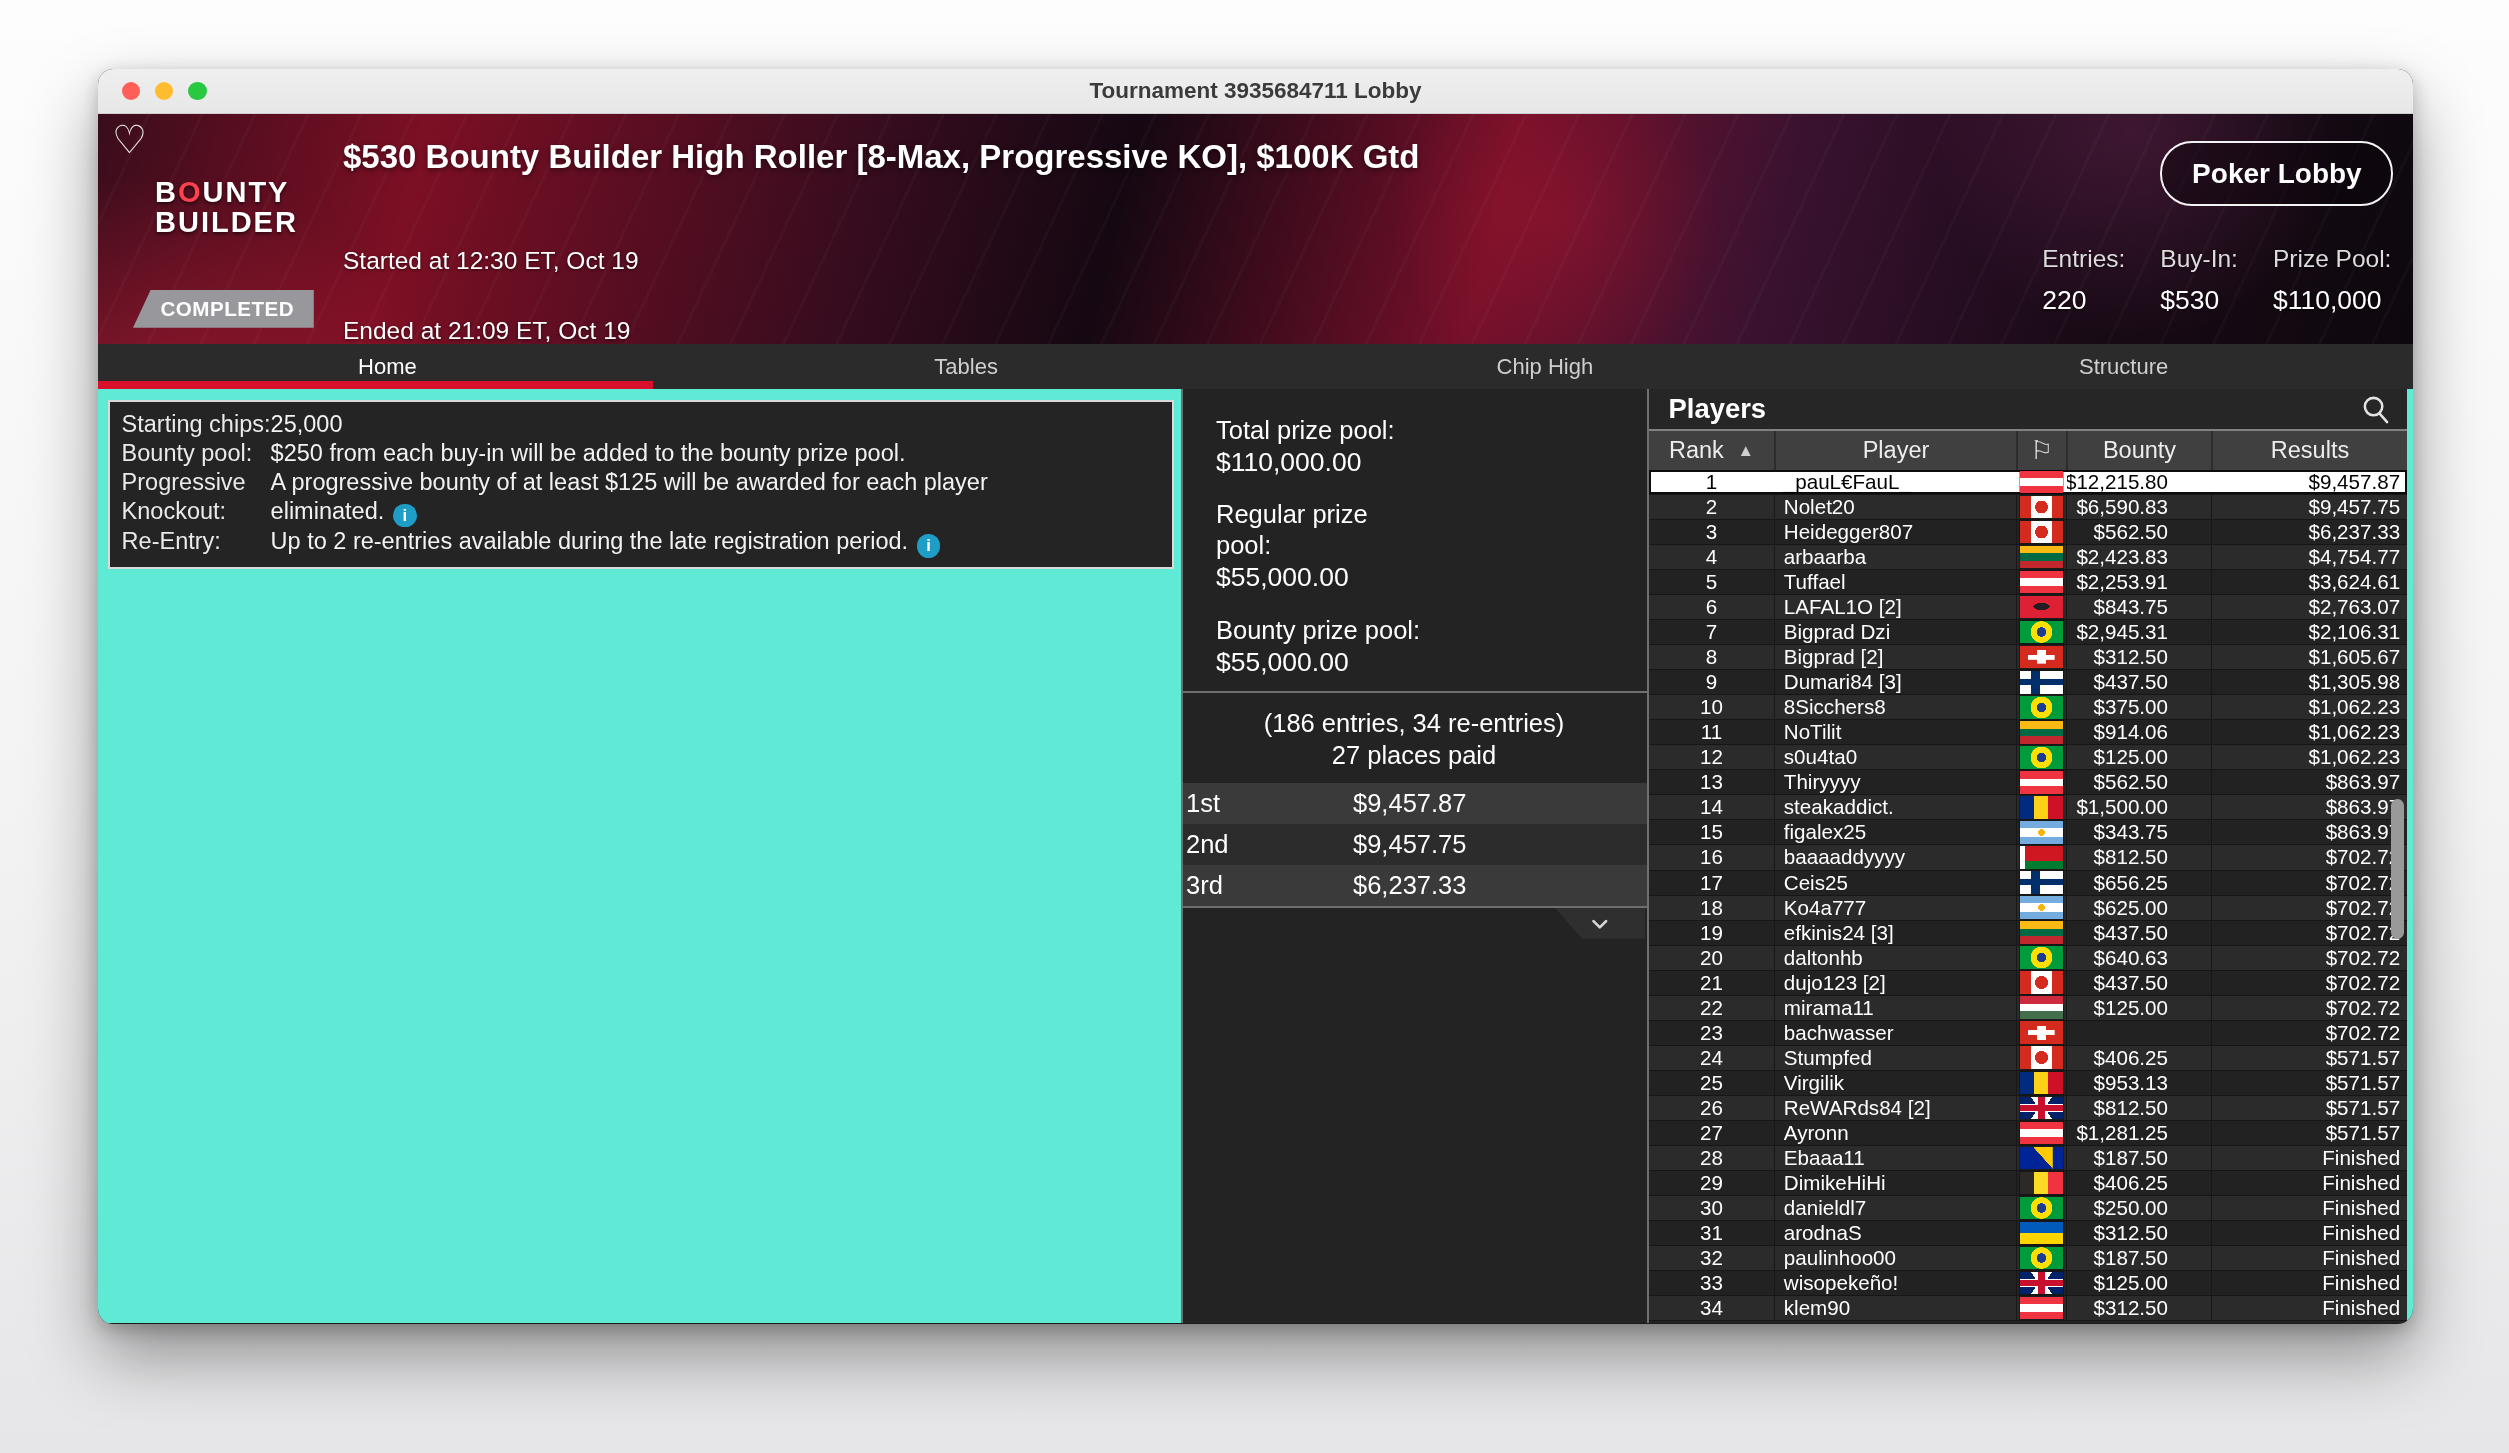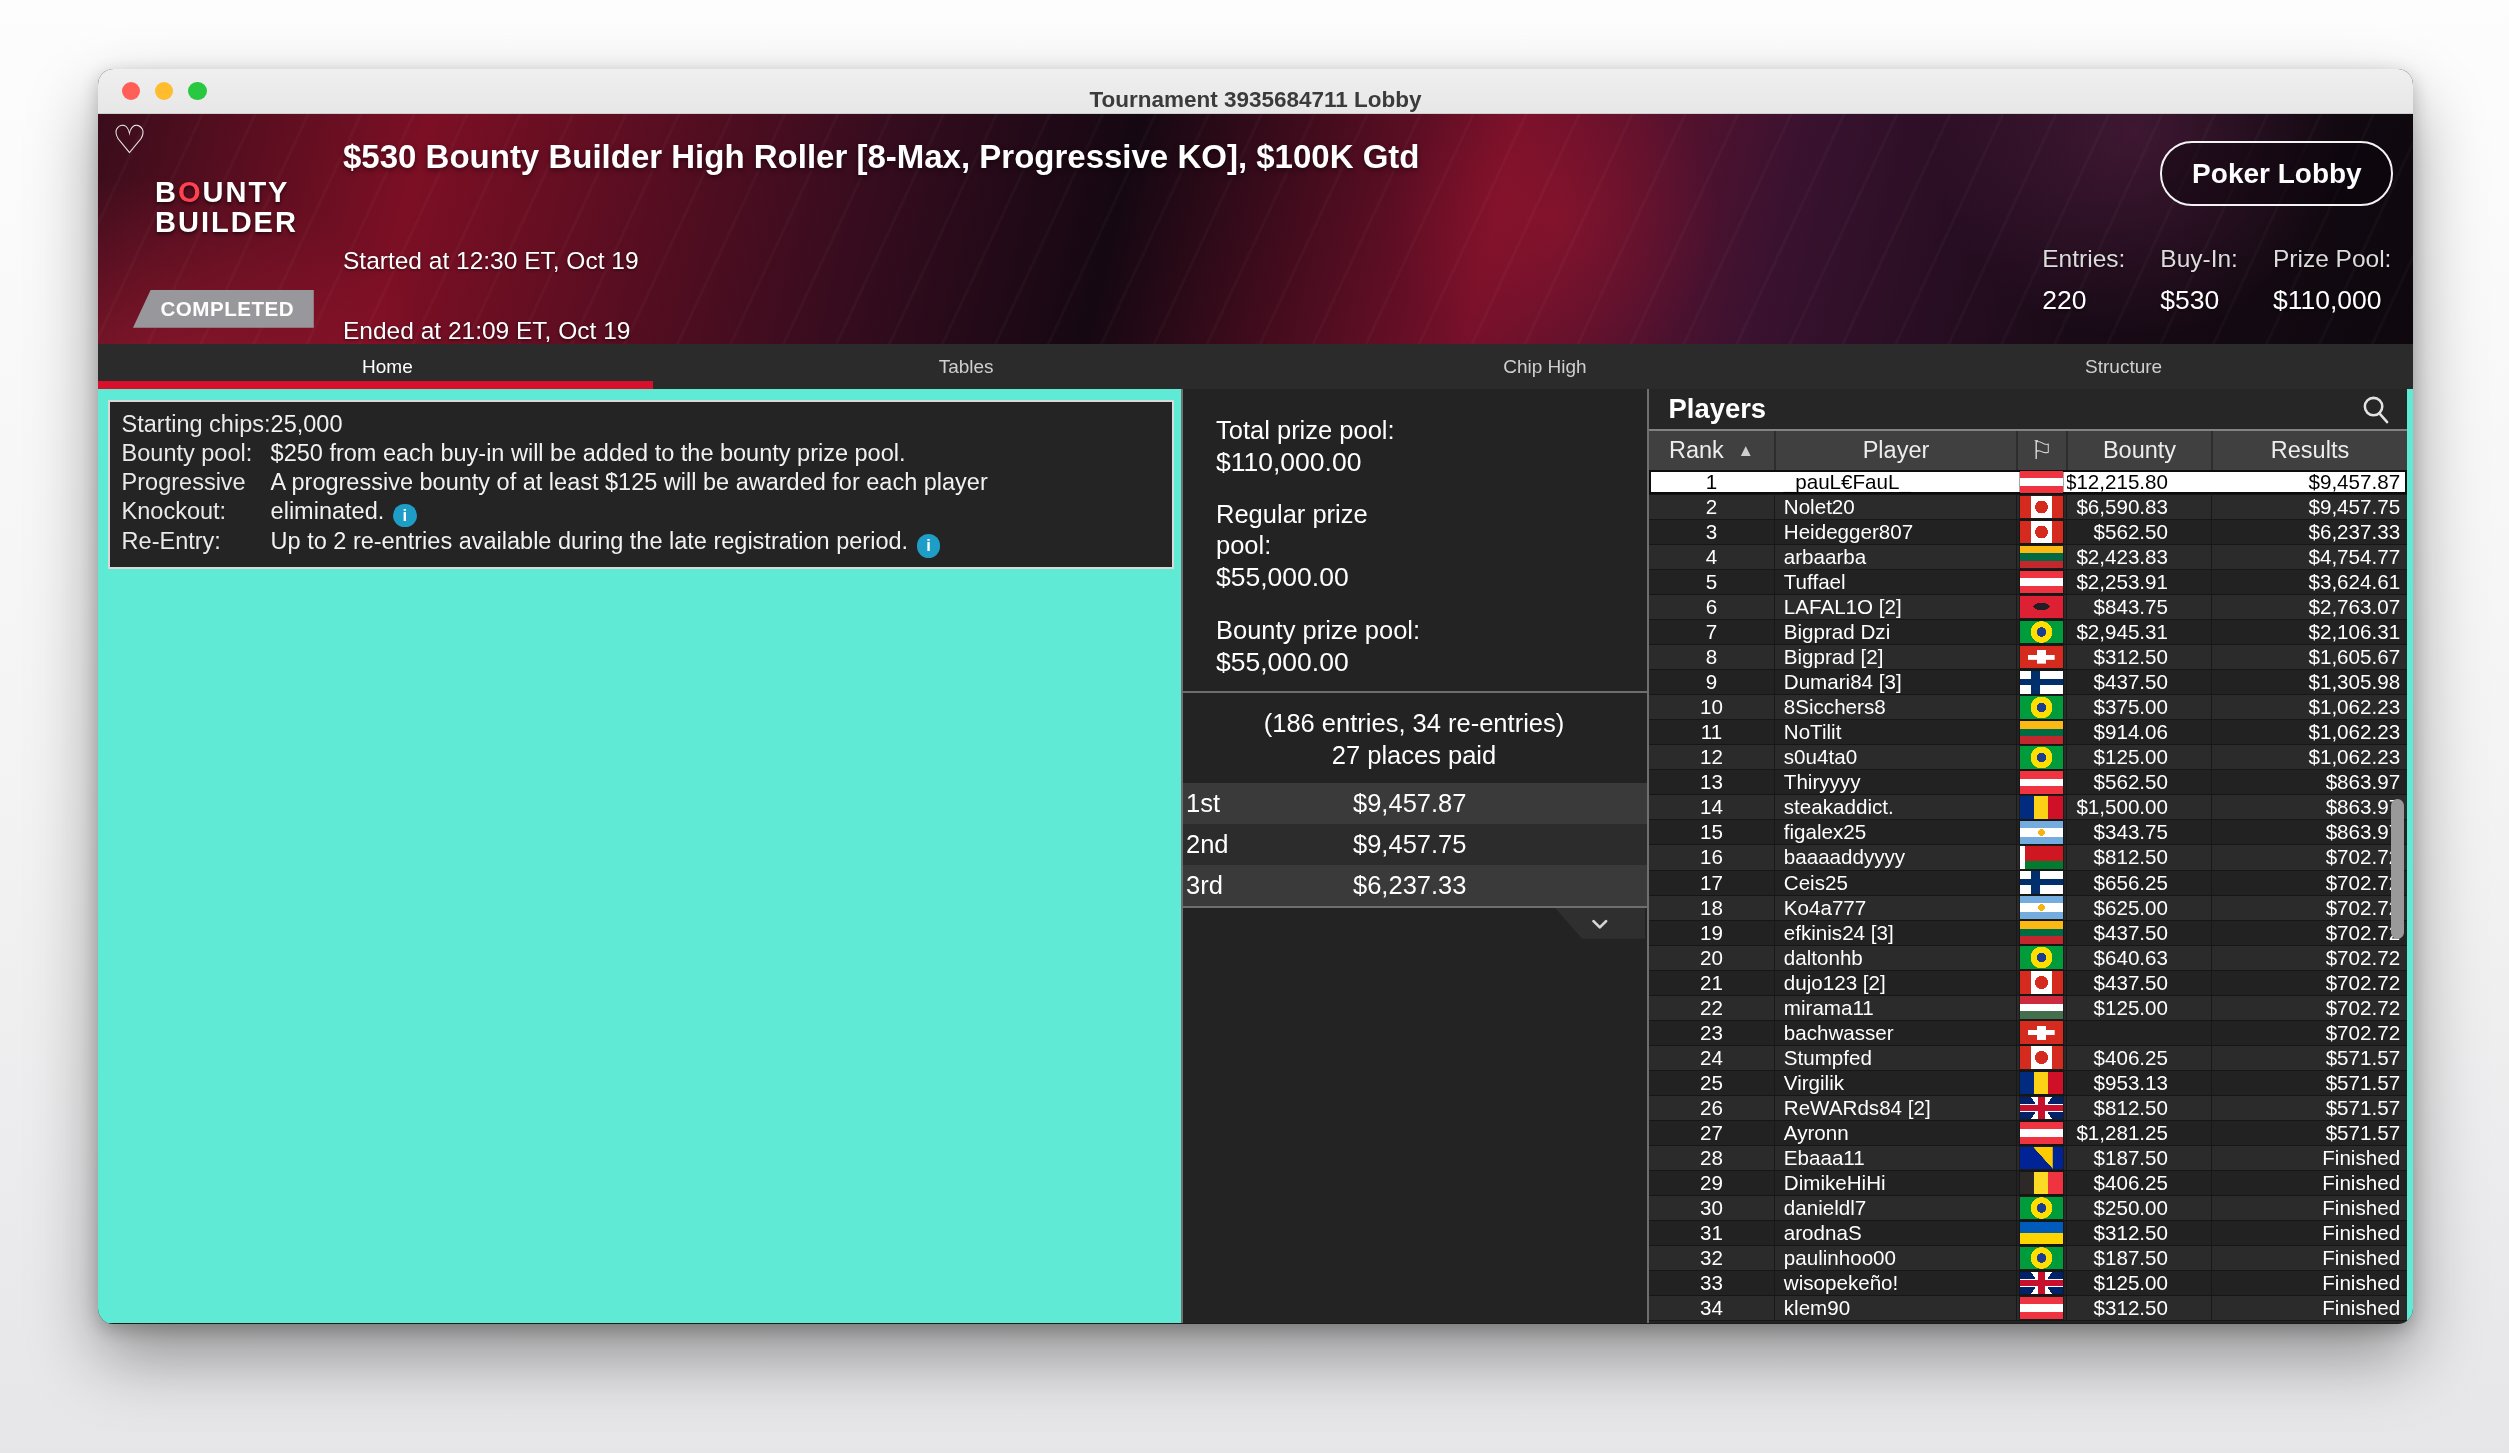--- a/index.html
+++ b/index.html
@@ -2,21 +2,21 @@
 <html><head>
 <meta charset="utf-8">
 <style>
   html,body{margin:0;padding:0;background:#ededee;}
   *{box-sizing:border-box;font-family:"Liberation Sans","DejaVu Sans",sans-serif;}
   .stage{position:relative;width:2509px;height:1454px;background:linear-gradient(180deg,#fdfdfd 0%,#f3f3f4 55%,#e6e6e8 100%);overflow:hidden;}
   .window{position:absolute;left:98px;top:69px;width:2315px;height:1255px;border-radius:15.7px;overflow:hidden;
           box-shadow:0 33px 69px rgba(0,0,0,.38),0 5.9px 17.6px rgba(0,0,0,.22);background:#1b1b1b;}
   
   .titlebar{position:relative;height:45px;background:linear-gradient(180deg,#efefef,#e7e7e8);border-bottom:1px solid #cfcfcf;
-            display:flex;align-items:flex-end;justify-content:center;}
+            display:flex;align-items:center;justify-content:center;}
   .titlebar .title{font-size:22.5px;font-weight:bold;color:#3b3b3b;}
   .lights{position:absolute;left:23.5px;top:0;height:100%;display:flex;align-items:center;gap:14.7px;}
   .light{width:18.6px;height:18.6px;border-radius:50%;}
   .light.r{background:#ff5f57;}.light.y{background:#febc2e;}.light.g{background:#28c840;}
   
   .banner{position:relative;height:230px;color:#fff;overflow:hidden;
     background-color:#1c0a14;
     background-image:
       radial-gradient(circle 294px at 88% 8%,rgba(125,45,95,.38),transparent 70%),
       radial-gradient(circle 235px at 63% 45%,rgba(190,25,48,.30),transparent 70%),
@@ -33,21 +33,21 @@
   .sched.start{top:133px;} .sched.end{top:176px;margin-top:27px;}
   .badge{position:absolute;left:35px;top:176px;background:#98989c;color:#fdfdfd;font-size:20.6px;font-weight:bold;
          letter-spacing:0.5px;padding:6.9px 19.6px 6.9px 27.4px;clip-path:polygon(17.6px 0,100% 0,100% 100%,0 100%);}
   .lobby-btn{position:absolute;right:19.6px;top:27.4px;width:233px;height:65px;border-radius:32px;border:2.9px solid #f3f3f3;
              background:rgba(10,5,12,.45);color:#fff;font-size:28px;font-weight:bold;display:flex;align-items:center;justify-content:center;}
   .stats{position:absolute;right:21.6px;top:131px;display:flex;gap:35px;text-shadow:0 1px 2.9px rgba(0,0,0,.6);}
   .stat .lbl{font-size:24.5px;color:#dcdcdc;margin-bottom:11.8px;}
   .stat .val{font-size:26.5px;color:#fff;font-weight:normal;}
   
   .tabbar{position:relative;height:45px;background:#2b2b2b;display:flex;}
-  .tab{flex:1;display:flex;align-items:center;justify-content:center;font-size:19px;color:#cfcfcf;}
+  .tab{flex:1;display:flex;align-items:center;justify-content:center;font-size:22px;color:#cfcfcf;}
   .tab.active{color:#fff;}
   .tab-underline{position:absolute;left:0;bottom:0;width:555px;height:7.8px;background:#d8102c;}
   
   .content{position:relative;height:934px;background:#5eead4;}
   .vdiv{position:absolute;top:0;bottom:0;width:2px;background:#6f6f6f;z-index:5;}
   
   .info-panel{position:absolute;left:9.8px;top:10.8px;width:1066px;background:#242424;border:2px solid #d9d9d9;
               padding:7.8px 13.7px 9.8px 11.8px;color:#f2f2f2;font-size:23.5px;line-height:29px;}
   .info-row{display:flex;}
   .info-row .ilabel{flex:0 0 149px;color:#eaeaea;}

